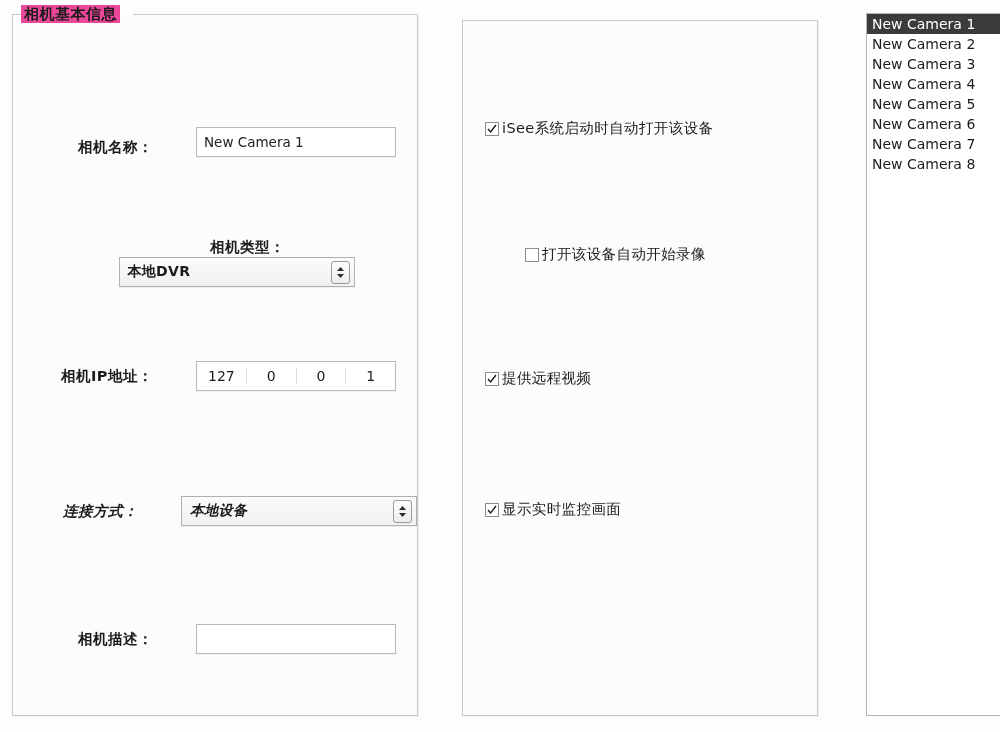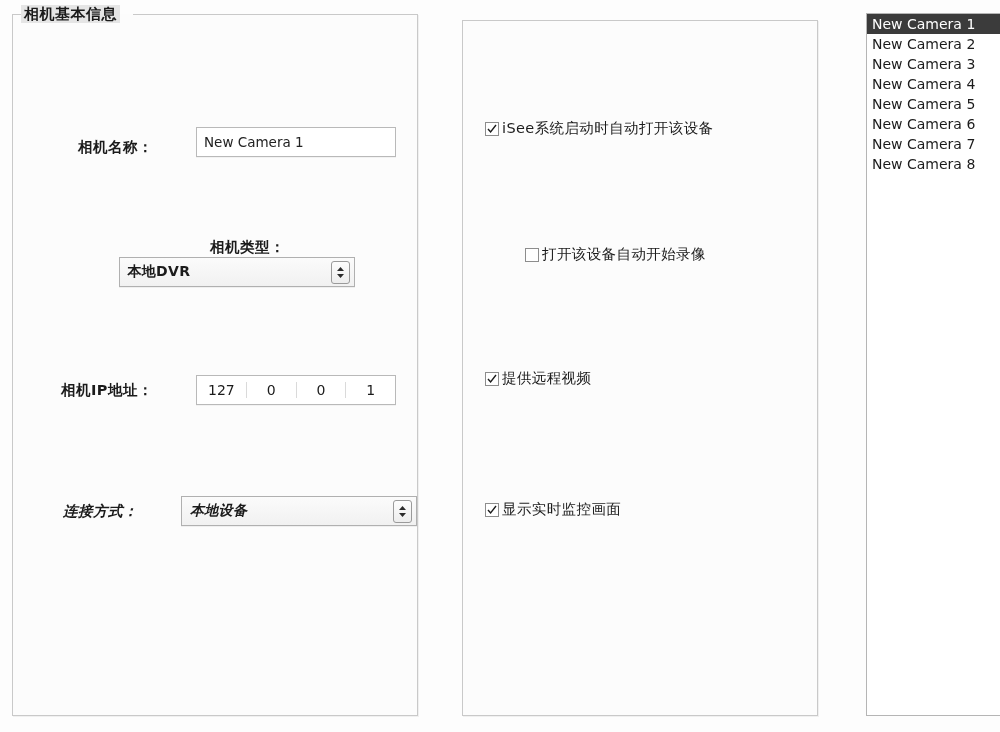--- a/index.html
+++ b/index.html
@@ -51,21 +51,21 @@
   }
   .group-title {
     position: absolute;
     top: -10px;
     left: 8px;
     padding: 0 3px;
     font-size: 15px;
     font-weight: bold;
     line-height: 18px;
     letter-spacing: 0.5px;
-    background: #e5e5e5;
+    background: #ec4899;
     white-space: nowrap;
     text-align: center;
   }
 
   #panel-options {
     left: 462px;
     top: 20px;
     width: 356px;
     height: 696px;
   }
@@ -244,21 +244,21 @@
         <span class="combo-button">
           <svg width="9" height="15" viewBox="0 0 9 15">
             <polygon points="4.5,2 8,6 1,6" fill="#2b2b2b"></polygon>
             <polygon points="4.5,13 8,9 1,9" fill="#2b2b2b"></polygon>
           </svg>
         </span>
       </div>
     </div>
   </div>
 
-  <div class="form-row" style="top: 358px;">
+  <div class="form-row" style="top: 344px;">
     <div class="field-label">相机IP地址：</div>
     <div class="field-control">
       <div class="ip-control">
         <span class="ip-octet">127</span>
         <span class="ip-octet">0</span>
         <span class="ip-octet">0</span>
         <span class="ip-octet">1</span>
       </div>
     </div>
   </div>
@@ -271,20 +271,26 @@
         <span class="combo-button">
           <svg width="9" height="15" viewBox="0 0 9 15">
             <polygon points="4.5,2 8,6 1,6" fill="#2b2b2b"></polygon>
             <polygon points="4.5,13 8,9 1,9" fill="#2b2b2b"></polygon>
           </svg>
         </span>
       </div>
     </div>
   </div>
 
+  <div class="form-row" style="top: 607px;">
+    <div class="field-label">相机描述：</div>
+    <div class="field-control">
+      <input class="text-input empty" type="text" value="" style="">
+    </div>
+  </div>
 </div>
 
 <div class="panel" id="panel-options">
 
   <div class="check-row" style="top: 98px;">
     <span class="checkbox">
       <svg width="10" height="10" viewBox="0 0 10 10">
         <polyline points="1,5 3.6,8 9,1" fill="none" stroke="#1b1b1b" stroke-width="1.4"></polyline>
       </svg>
     </span>

